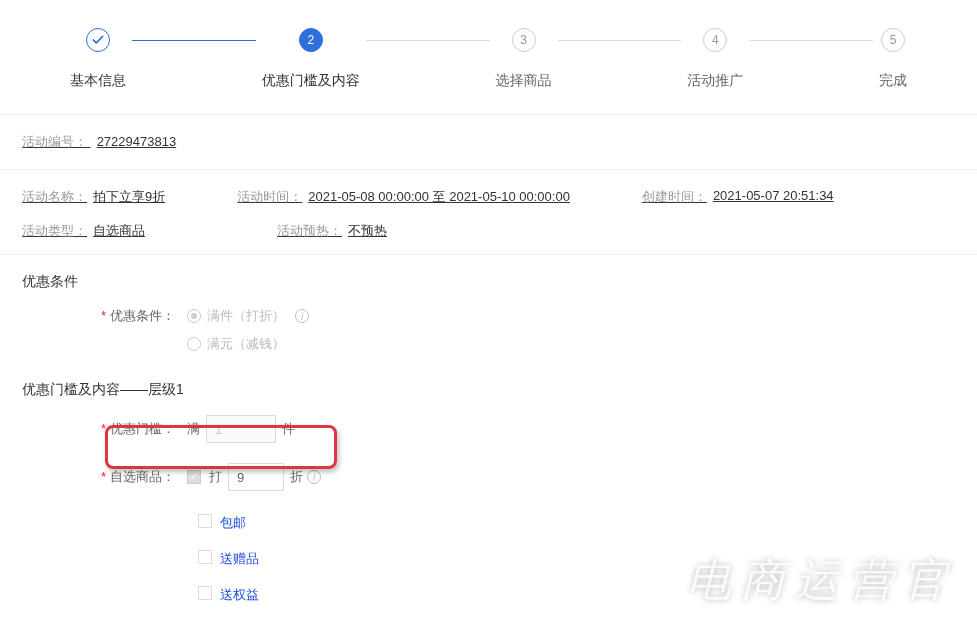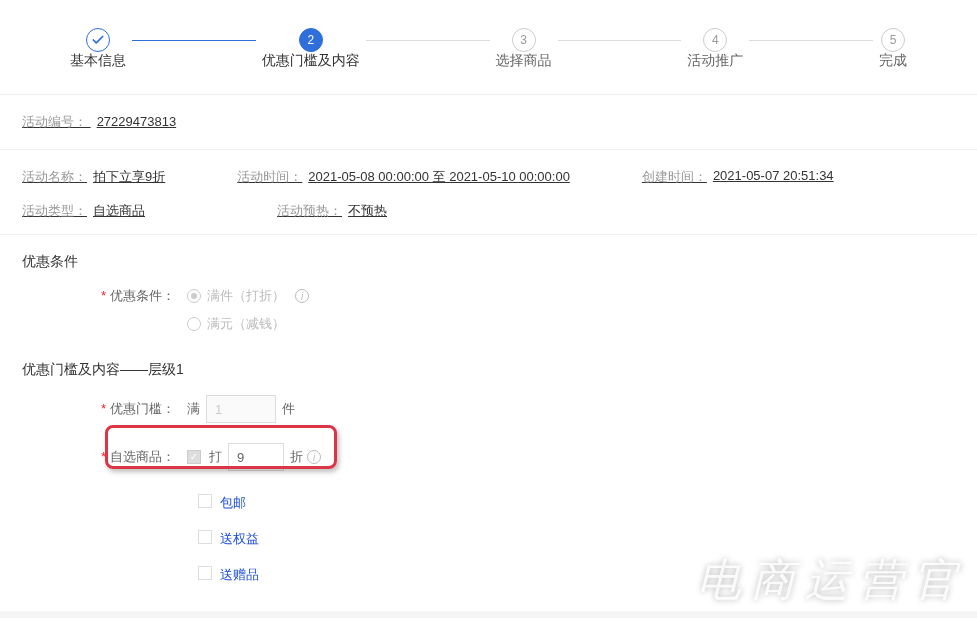--- a/index.html
+++ b/index.html
@@ -46,20 +46,21 @@
     .step-circle.done {
       border-color: #2e6fdb;
     }
     .step-circle.done svg { display: block; }
     .step-circle.active {
       background: #2e6fdb;
       border-color: #2e6fdb;
       color: #fff;
     }
     .step-label {
+      margin-top: 20px;
       font-size: 14px;
       color: #666;
       white-space: nowrap;
     }
     .step-label.strong { color: #333; font-weight: 500; }
     .step-line {
       flex: 1;
       height: 1px;
       background: #ddd;
       margin: 12px 6px 0;
@@ -175,21 +176,21 @@
     .highlight-box {
       border: 3px solid #dc3545;
       border-radius: 8px;
       box-shadow: 2px 3px 5px rgba(0,0,0,0.25);
       position: absolute;
       pointer-events: none;
     }
 
     .watermark {
       position: absolute;
-      right: 10px;
+      right: 20px;
       bottom: 8px;
       font-size: 44px;
       letter-spacing: 10px;
       color: rgba(255,255,255,0.85);
       font-weight: 400;
       font-style: italic;
       text-shadow: 0 0 6px rgba(0,0,0,0.3);
       pointer-events: none;
     }
 
@@ -302,25 +303,25 @@
     <span class="unit">折</span>
     <span class="info-icon">i</span>
   </div>
 
   <div class="checkbox-row">
     <span class="checkbox"></span>
     <span>包邮</span>
   </div>
   <div class="checkbox-row">
     <span class="checkbox"></span>
-    <span>送权益</span>
+    <span>送赠品</span>
   </div>
   <div class="checkbox-row">
     <span class="checkbox"></span>
-    <span>送赠品</span>
+    <span>送权益</span>
   </div>
   <div class="checkbox-row">
     
     
   </div>
 
 </div>
 
 <div class="highlight-box" style="left:105px; top:425px; width:232px; height:44px;"></div>
 

